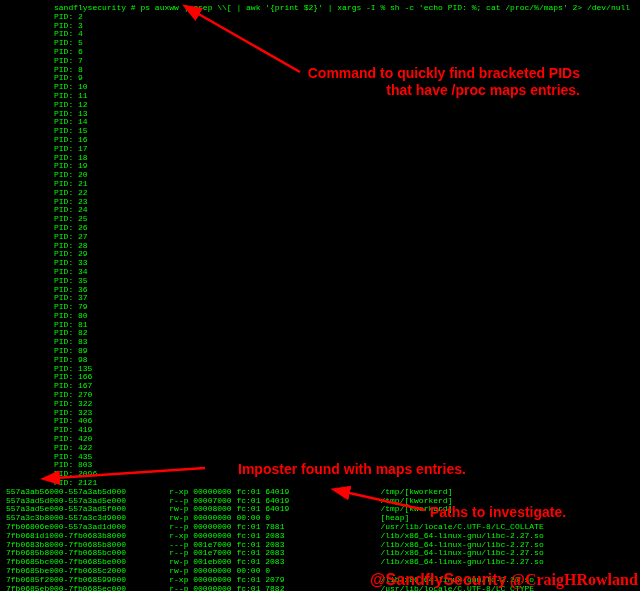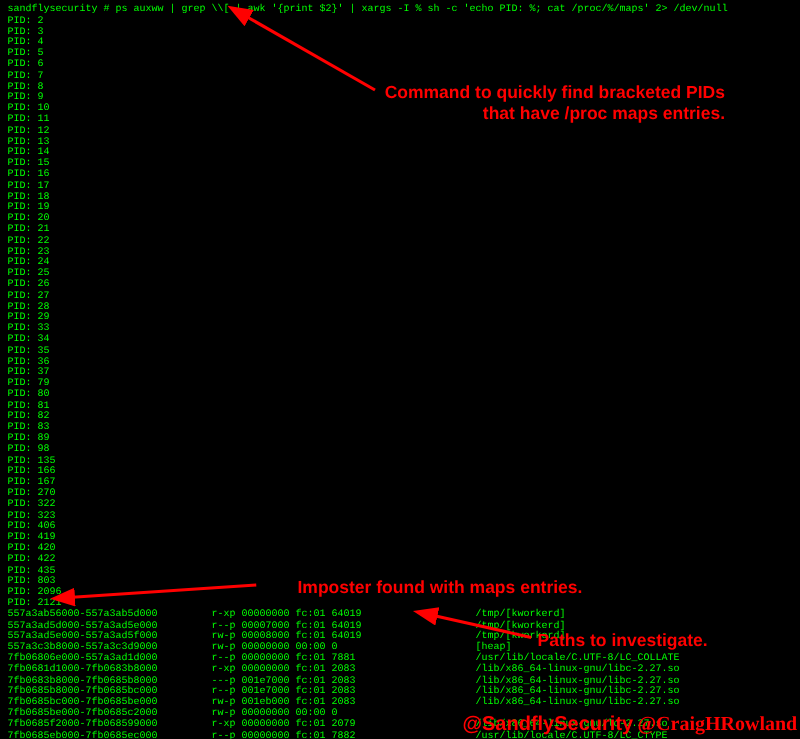--- a/index.html
+++ b/index.html
@@ -8,21 +8,21 @@
     font-family: "Courier New", monospace;
     font-size: 8px;
     line-height: 1.1;
     color: #00ff00;
     width: 640px;
     height: 591px;
     position: relative;
     overflow: hidden;
     padding: 4px 6px;
   }
-  .line { white-space: pre; }
+  .line { white-space: pre; margin-left: 48px; }
   .annotation {
     position: absolute;
     color: #ff0000;
     font-family: Arial, Helvetica, sans-serif;
     font-weight: bold;
     font-size: 14px;
     line-height: 1.2;
     text-align: right;
     pointer-events: none;
   }

